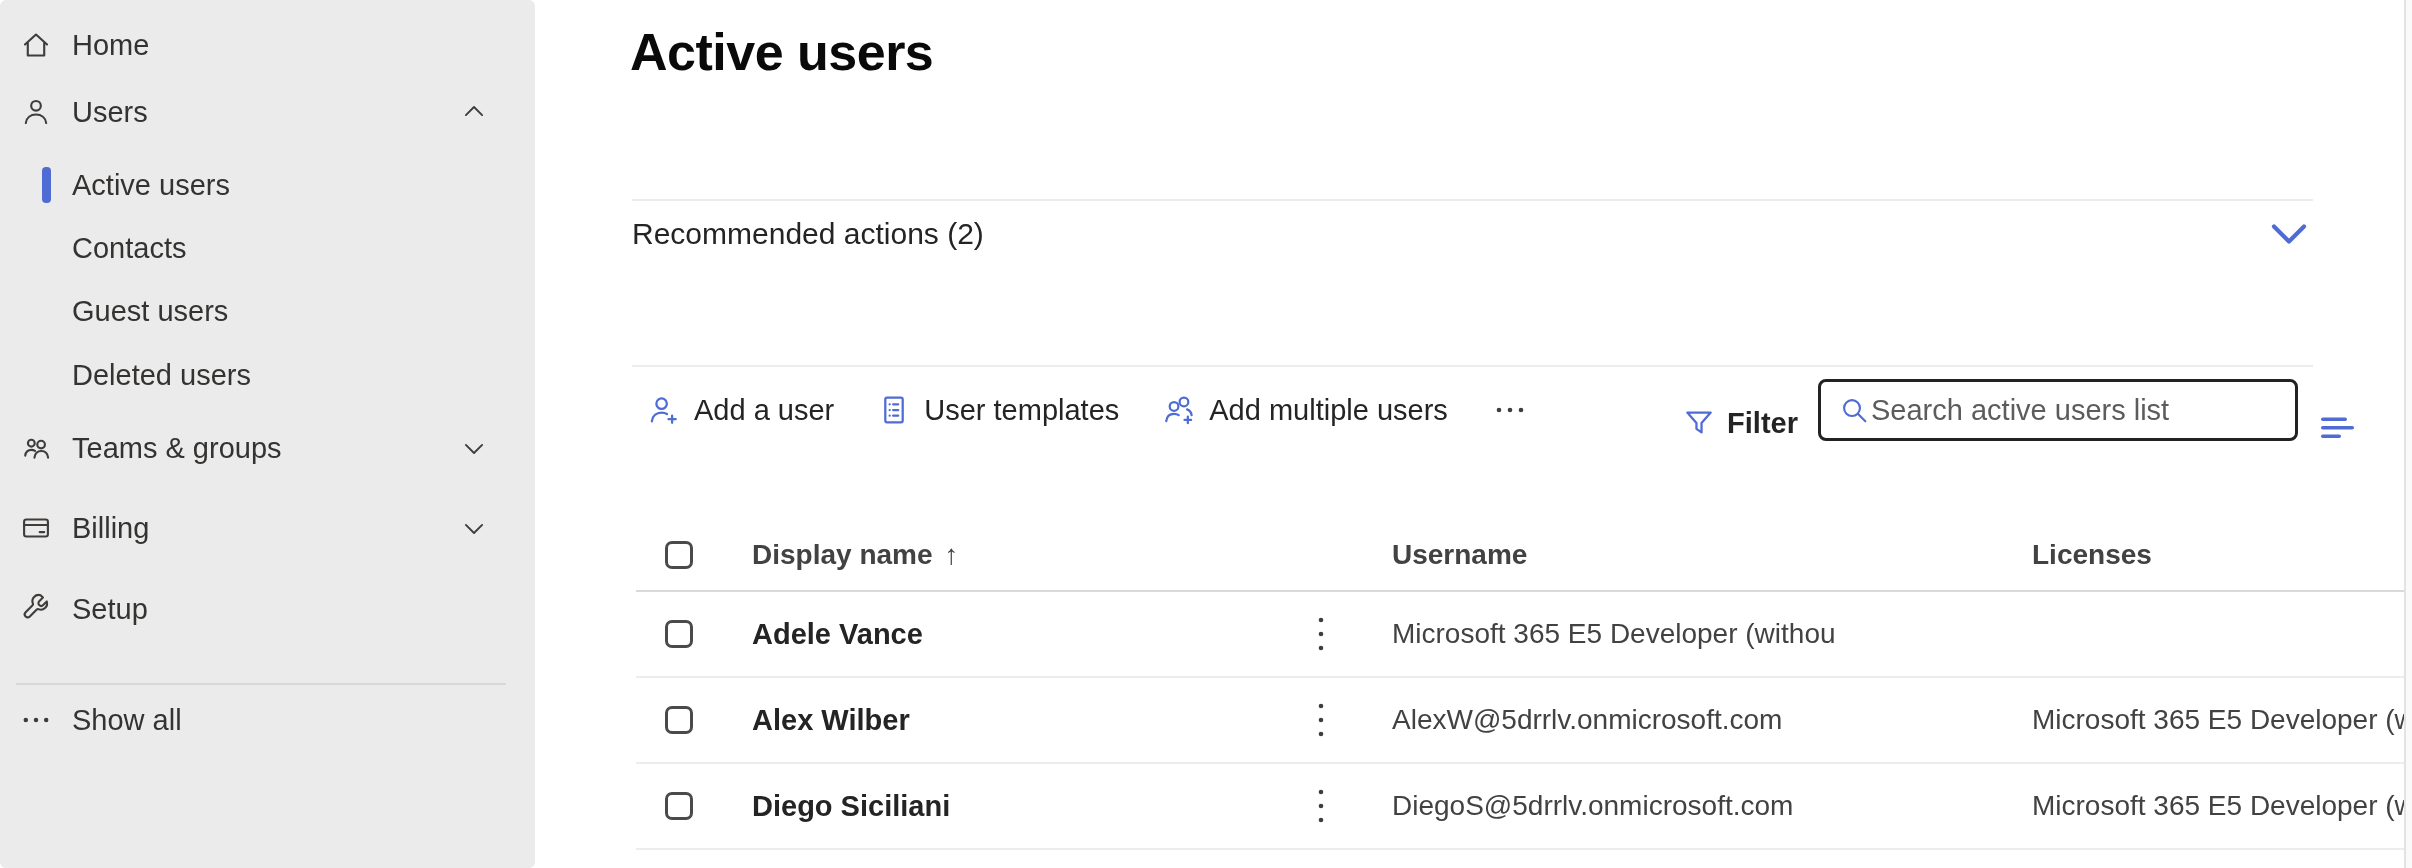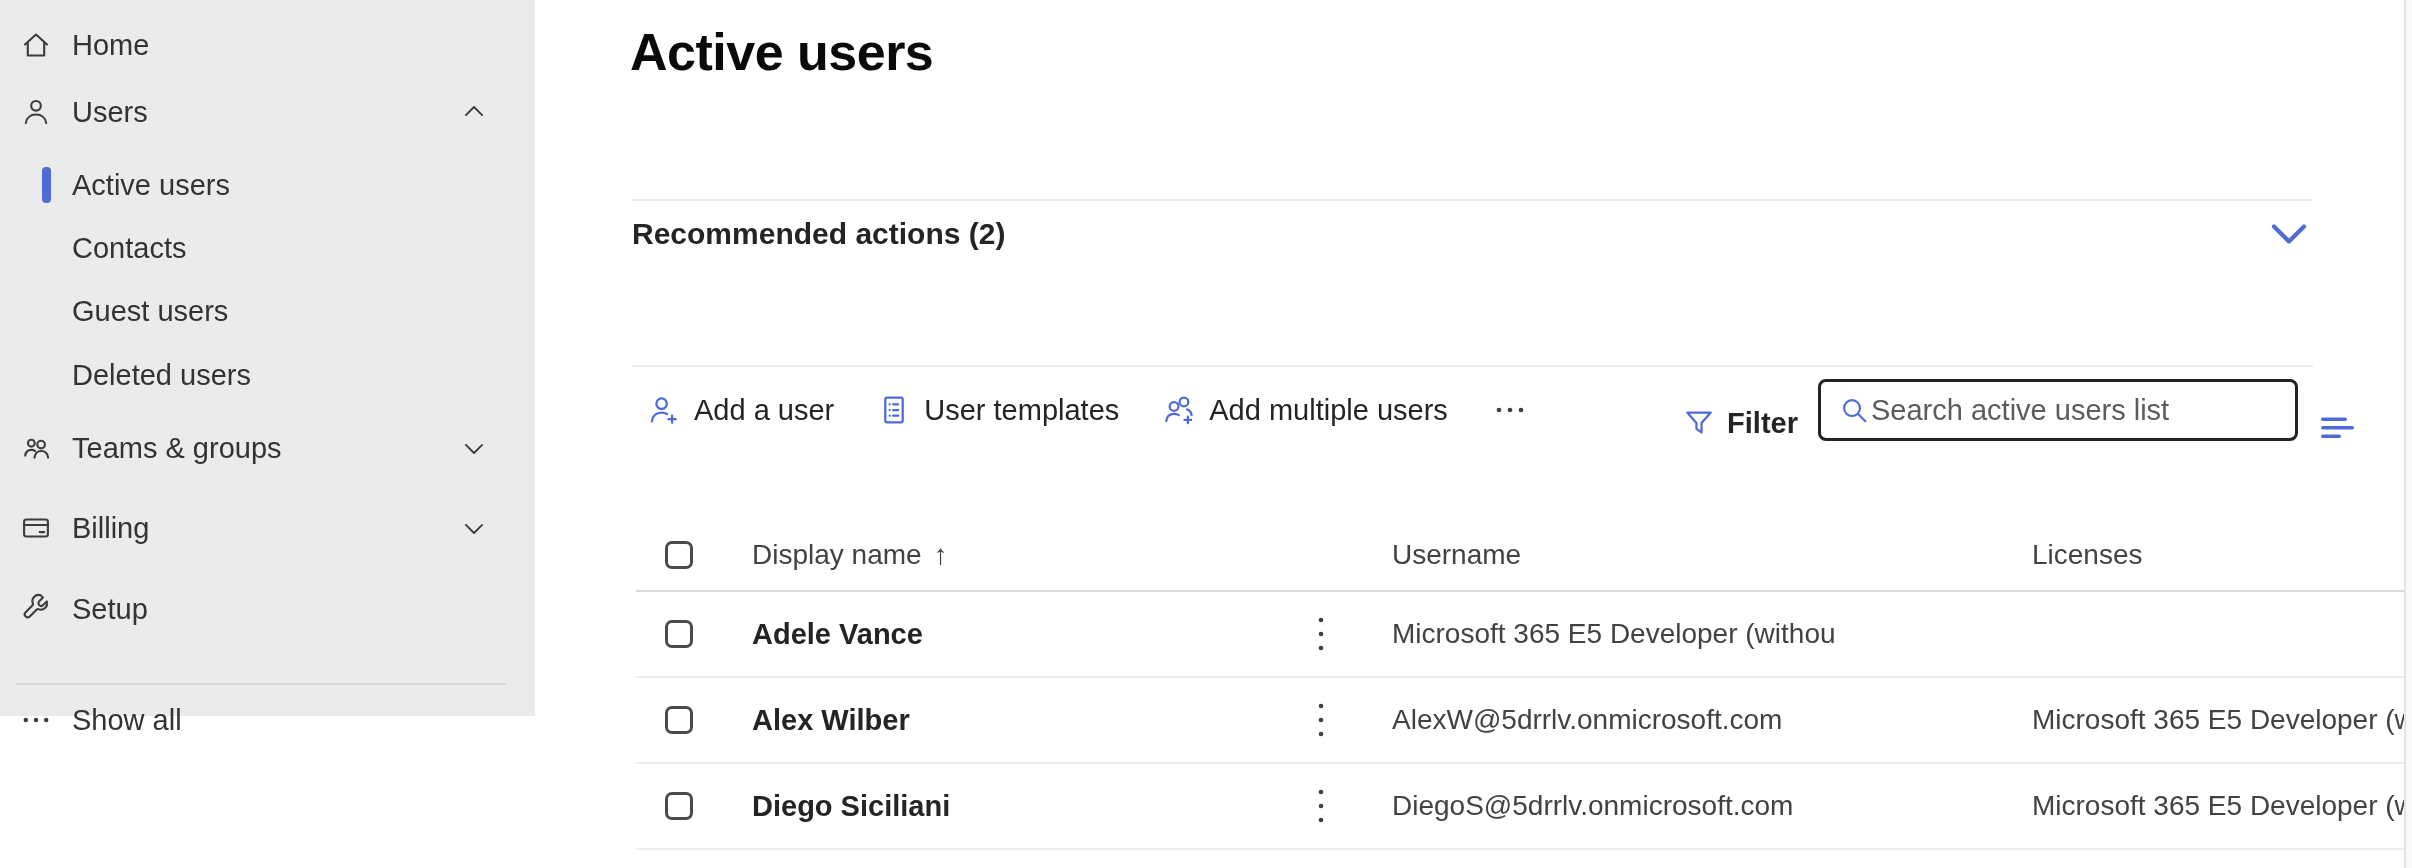--- a/index.html
+++ b/index.html
@@ -10,21 +10,21 @@
   }
   *{box-sizing:border-box;margin:0;padding:0;}
   html,body{width:2412px;height:868px;}
   body{
     position:relative;background:#fff;overflow:hidden;
     font-family:"Liberation Sans", sans-serif;color:var(--text-primary);
   }
   svg{display:block;}
 
   
-  .sidebar{position:absolute;left:0;top:0;width:535px;height:716px;background:var(--sidebar-bg);}
+  .sidebar{position:absolute;left:0;top:0;width:535px;height:868px;background:var(--sidebar-bg);border-radius:6px;}
   .nav-item{
     position:absolute;left:0;width:535px;height:50px;
     display:flex;align-items:center;padding-left:16px;cursor:pointer;
     font-size:29px;color:var(--nav-text);
   }
   .nav-item .nav-ic{width:40px;display:flex;justify-content:center;}
   .nav-item .nav-label{margin-left:16px;white-space:nowrap;}
   .nav-item.sub{padding-left:72px;}
   .nav-item.sub .nav-label{margin-left:0;}
   .nav-chevron{margin-left:auto;margin-right:46px;}
@@ -34,21 +34,21 @@
   .ic-dark-fill{fill:#3E3D3B;}
   .ic-accent{stroke:var(--accent);fill:none;stroke-width:1.5;stroke-linecap:round;stroke-linejoin:round;}
 
   
   .page-title{position:absolute;left:630px;top:22px;font-size:52px;font-weight:bold;color:#0a0a0a;letter-spacing:-0.5px;}
   .hdiv{position:absolute;height:2px;background:var(--divider);}
   .div-1{left:632px;top:199px;width:1681px;}
   .div-2{left:632px;top:365px;width:1681px;}
 
   .rec-row{position:absolute;left:632px;top:210px;width:1681px;height:48px;display:flex;align-items:center;justify-content:space-between;}
-  .rec-title{font-size:30px;font-weight:bold;color:var(--text-primary);}
+  .rec-title{font-size:30px;font-weight:normal;color:var(--text-primary);}
   .rec-chevron{cursor:pointer;margin-right:6px;}
 
   
   .toolbar{position:absolute;left:646px;top:376px;width:1758px;height:68px;display:flex;align-items:center;}
   .tb-action{display:flex;align-items:center;cursor:pointer;margin-right:42px;}
   .tb-action .tb-ic{margin-right:12px;}
   .tb-action .tb-label{font-size:29px;color:var(--text-primary);white-space:nowrap;}
   .tb-more{cursor:pointer;margin-right:0;padding:6px 4px;}
   .tb-right{margin-left:auto;display:flex;align-items:flex-end;padding-right:48px;}
   .tb-filter{display:flex;align-items:center;cursor:pointer;}
@@ -69,21 +69,21 @@
   .table{position:absolute;left:636px;top:520px;width:1768px;}
   .t-row{display:flex;align-items:center;}
   .t-head{height:72px;border-bottom:2px solid var(--header-divider);}
   .t-body-row{height:86px;border-bottom:2px solid var(--row-divider);background:#fff;}
   .c-check{width:116px;padding-left:29px;flex:none;display:flex;align-items:center;}
   .c-name{width:545px;flex:none;display:flex;align-items:center;}
   .c-menu{width:95px;flex:none;display:flex;align-items:center;padding-left:12px;}
   .c-user{width:640px;flex:none;}
   .c-lic{flex:1;overflow:hidden;white-space:nowrap;}
   .checkbox{width:28px;height:28px;border:3px solid var(--checkbox-border);border-radius:7px;background:#fff;cursor:pointer;}
-  .th-label{font-size:28px;color:var(--text-secondary);}
+  .th-label{font-size:28px;color:var(--text-secondary);font-weight:bold;}
   .sort-arrow{font-size:28px;color:var(--text-secondary);margin-left:12px;}
   .cell-name{font-size:29px;font-weight:600;color:var(--text-primary);}
   .cell-sec{font-size:28px;color:var(--text-secondary);}
   .row-more{cursor:pointer;padding:4px 8px;}
 
   
   .scroll-strip{position:absolute;right:0;top:0;width:8px;height:868px;background:var(--scrollbar-bg);border-left:2px solid var(--scrollbar-border);}
 </style>
 </head>
 <body>

